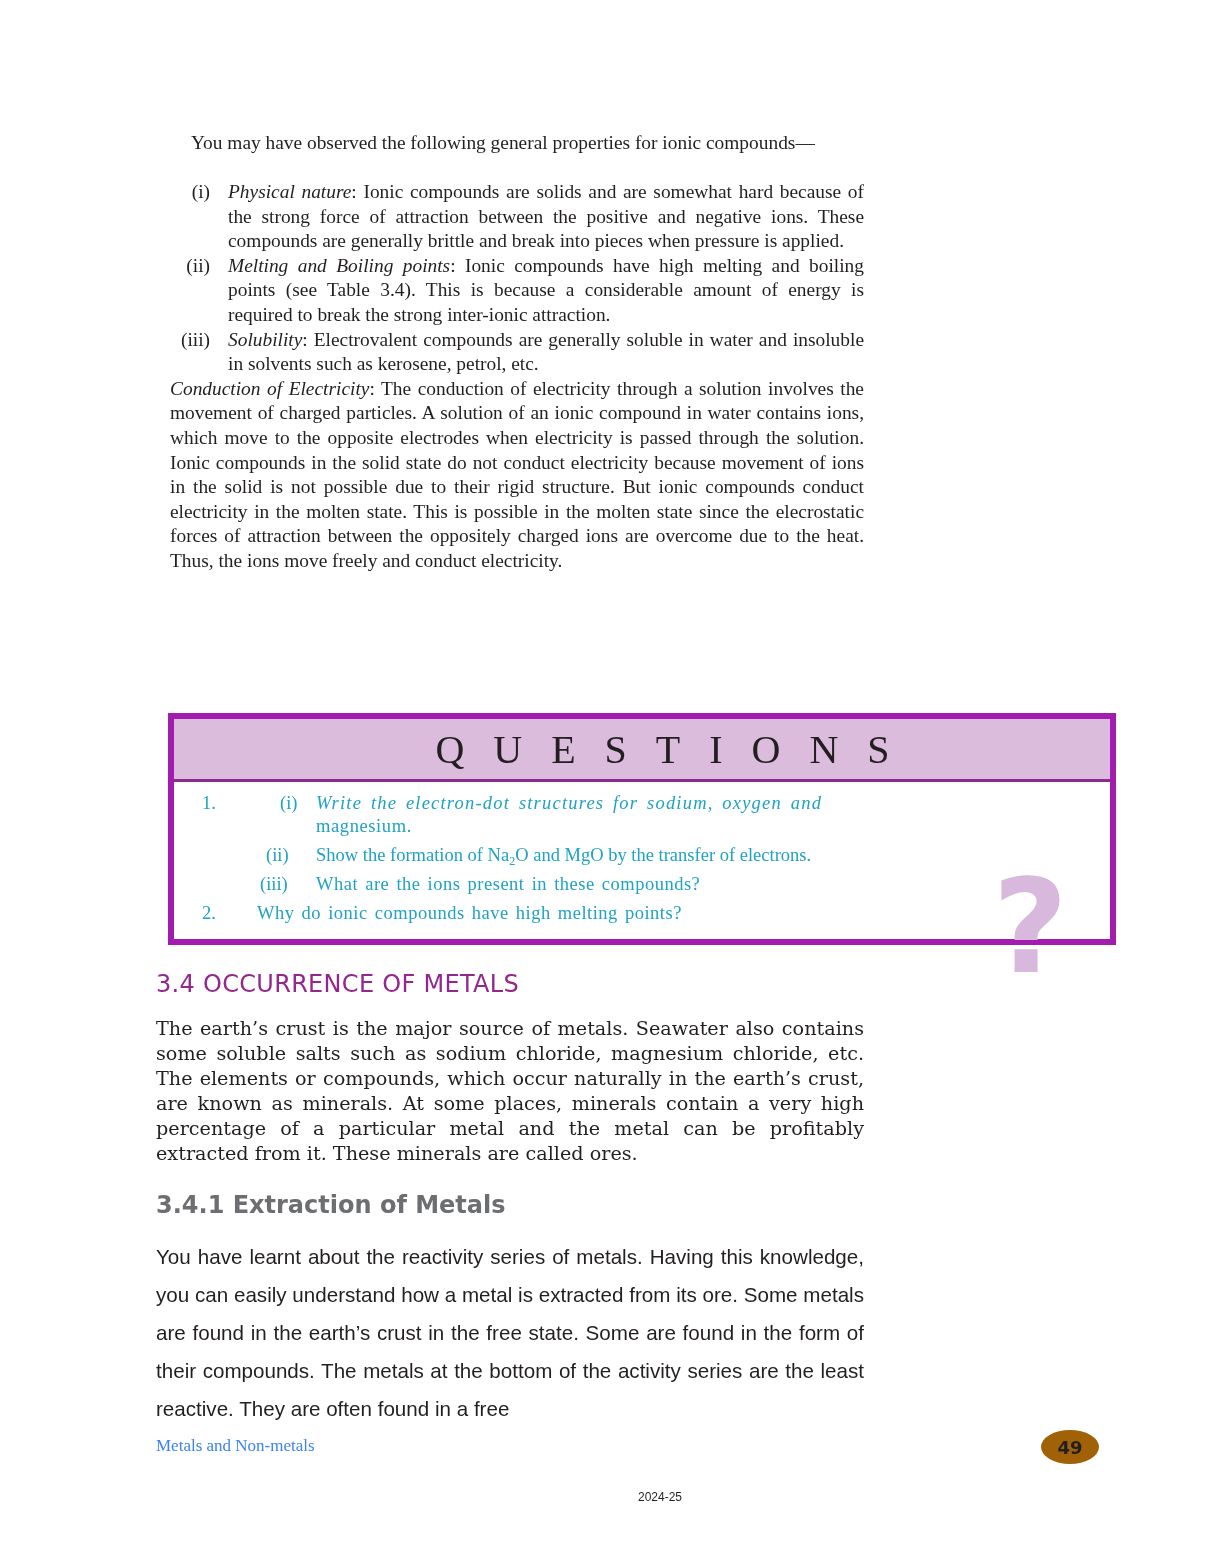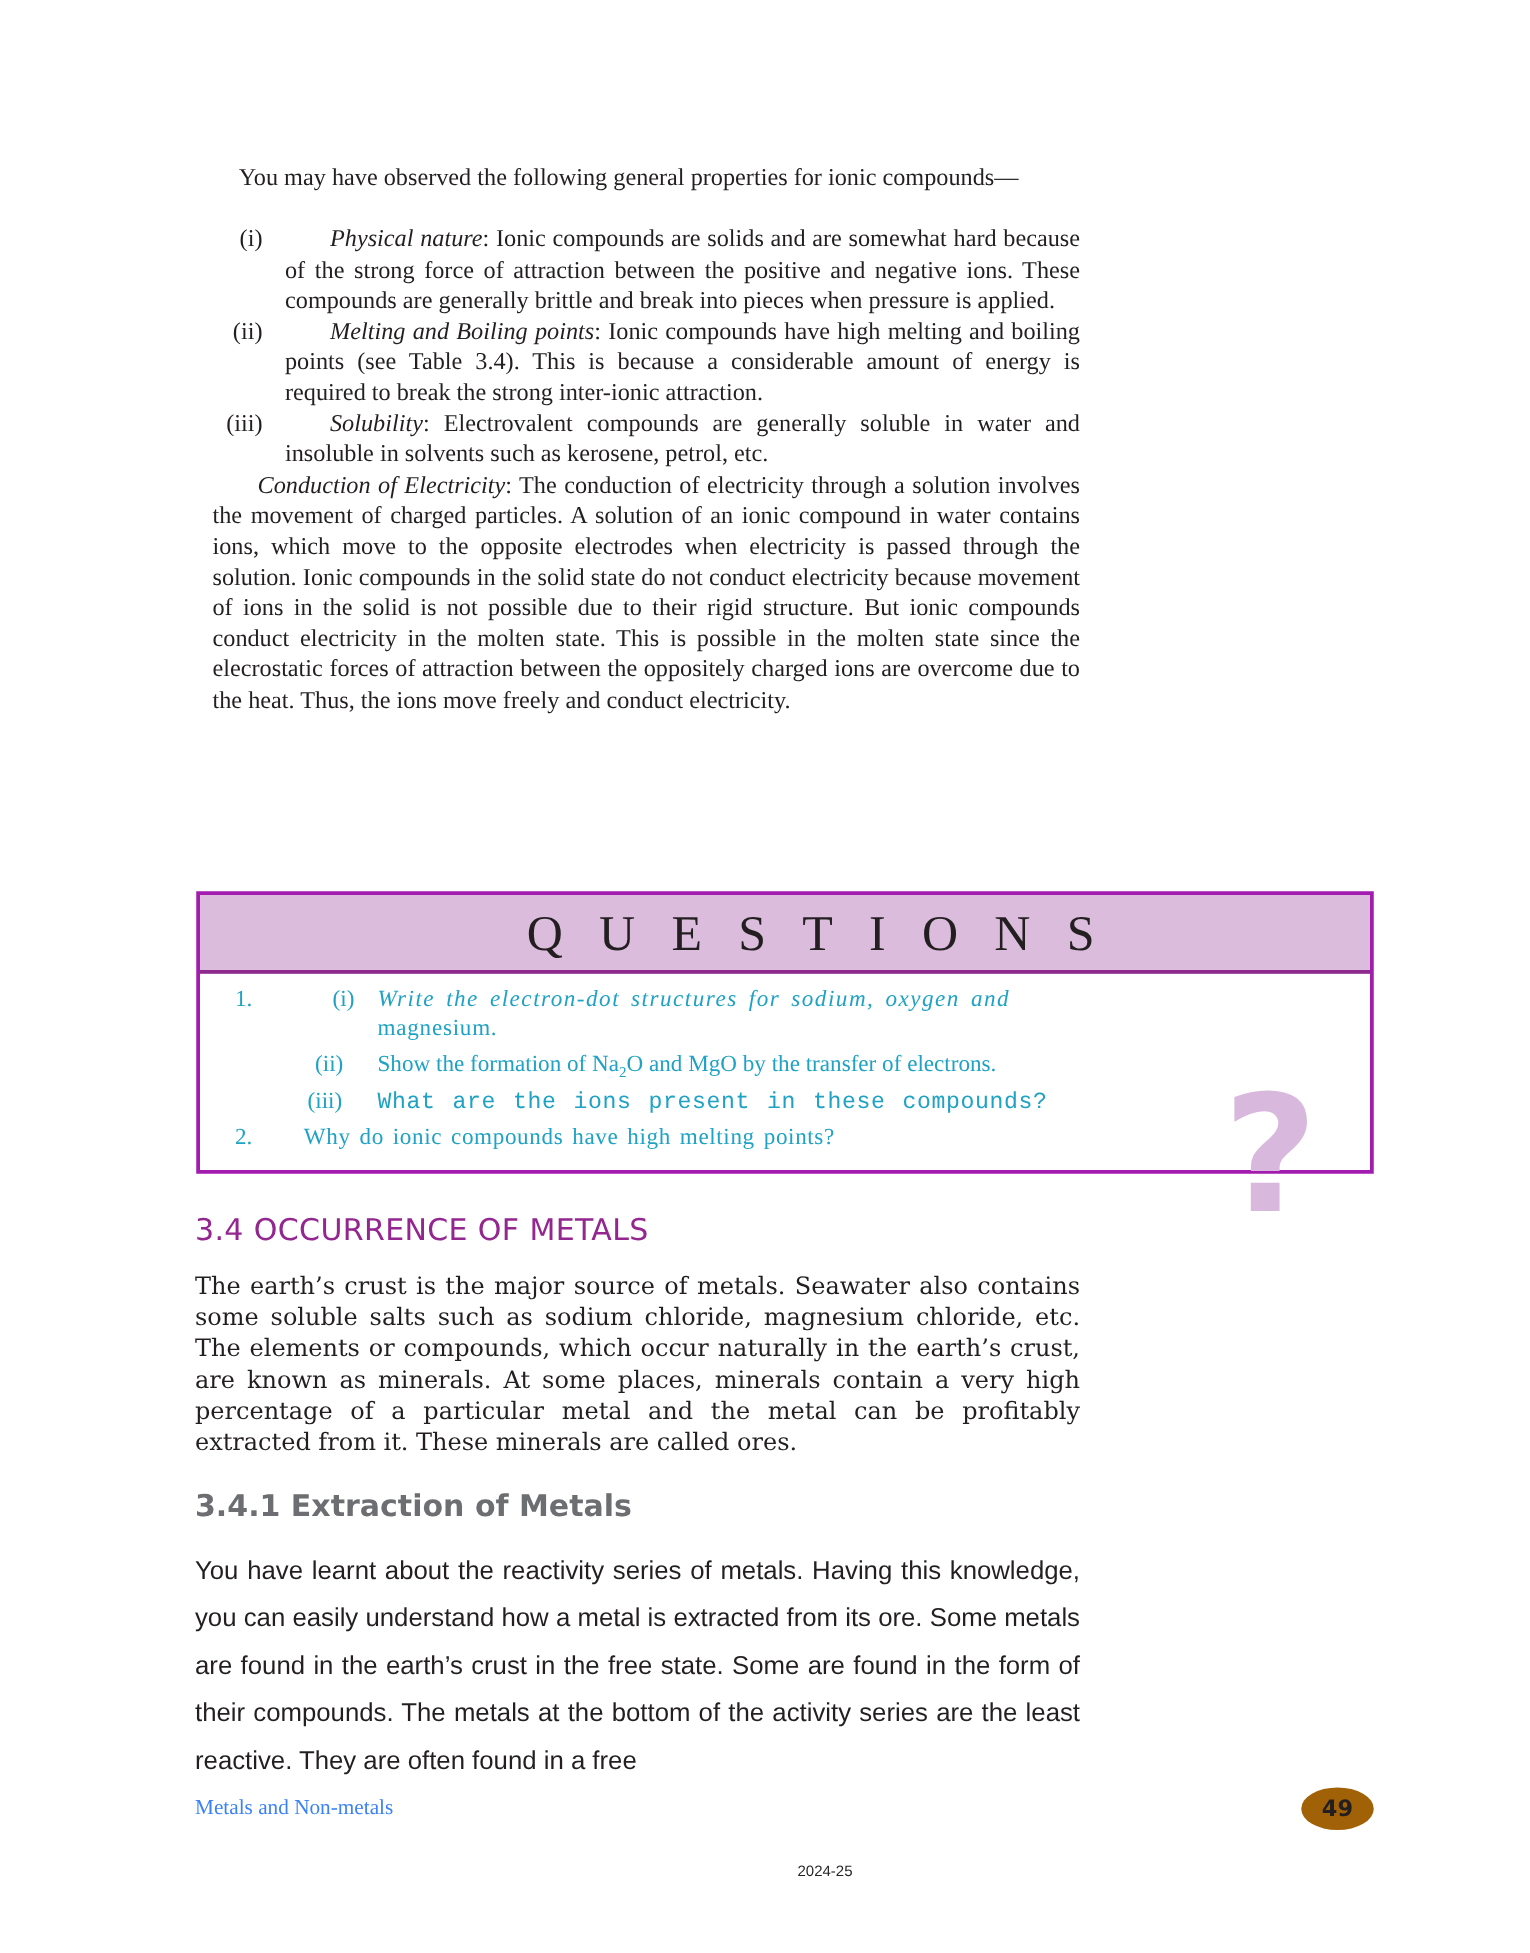--- a/index.html
+++ b/index.html
@@ -3,22 +3,22 @@
 <meta charset="utf-8">
 <style>
   html, body { margin: 0; padding: 0; background: #ffffff; }
   body { width: 1224px; height: 1562px; position: relative; overflow: hidden; font-family: "DejaVu Serif", serif; color: #231f20; }
   .intro { position: absolute; left: 191px; top: 131px; width: 673px; font-size: 19.4px; line-height: 24.6px; text-align: justify; font-family: "Liberation Serif", serif; }
   .props { position: absolute; left: 170px; top: 180px; width: 694px; font-family: "Liberation Serif", serif; font-size: 19.4px; line-height: 24.6px; }
   .prop { display: flex; }
   .prop .num { width: 58px; flex: 0 0 58px; text-align: right; padding-right: 0; box-sizing: border-box; }
   .prop .num span { display: inline-block; width: 40px; text-align: right; padding-right: 18px; }
   .prop .body { flex: 1; text-align: justify; }
-  .prop .term { font-style: italic; margin-left: 36px; }
-  .qbox { position: absolute; left: 157px; top: 713px; width: 936px; height: 220px; border: 3px solid #a21caf; box-sizing: content-box; }
+  .prop .term { font-style: italic; }
+  .qbox { position: absolute; left: 168px; top: 713px; width: 936px; height: 220px; border: 6px solid #a21caf; box-sizing: content-box; }
   .qhead { height: 60px; background: #dbbcdd; border-bottom: 3px solid #8e2a8e; display: flex; align-items: center; justify-content: center; }
   .qhead span { font-family: "Liberation Serif", serif; font-size: 40px; letter-spacing: 29px; color: #231f20; padding-left: 70px; }
   .qlist { position: relative; font-family: "Liberation Serif", serif; font-size: 18.5px; color: #1fa2c4; line-height: 23px; }
   .qrow { position: absolute; white-space: nowrap; }
   .qmark { position: absolute; right: 42px; top: 80px; font-family: "DejaVu Sans", sans-serif; font-weight: bold; font-size: 130px; color: #d9b8dd; line-height: 1; }
   .h2 { position: absolute; left: 156px; top: 970px; font-family: "DejaVu Sans", sans-serif; font-weight: normal; font-size: 24px; color: #93268f; letter-spacing: 0.3px; }
   .para1 { position: absolute; left: 156px; top: 1016px; width: 708px; font-size: 19.2px; line-height: 25px; text-align: justify; font-family: "DejaVu Serif", serif; }
   .h3 { position: absolute; left: 156px; top: 1191px; font-family: "DejaVu Sans", sans-serif; font-weight: bold; font-size: 24px; color: #6d6e71; text-align: right; }
   .para2 { position: absolute; left: 156px; top: 1238px; width: 708px; font-family: Liberation Sans, sans-serif; font-size: 20.6px; line-height: 38px; text-align: justify; }
   .footer-left { position: absolute; left: 156px; top: 1436px; font-family: "Liberation Serif", serif; font-size: 17px; color: #3b82f6; }
@@ -54,21 +54,21 @@
     <span>QUESTIONS</span>
   </div>
   <div class="qlist">
     <span class="qrow" style="left:28px; top:10px;">1.</span>
     <span class="qrow" style="left:106px; top:10px;">(i)</span>
     <span class="qrow" style="left:142px; top:10px; letter-spacing:1.2px; word-spacing:3px;font-style:italic;">Write the electron-dot structures for sodium, oxygen and</span>
     <span class="qrow" style="left:142px; top:33px; letter-spacing:0.6px;">magnesium.</span>
     <span class="qrow" style="left:92px; top:62px;">(ii)</span>
     <span class="qrow" style="left:142px; top:62px;"><span>Show the formation of Na</span><sub>2</sub><span>O and MgO by the transfer of  electrons.</span></span>
     <span class="qrow" style="left:86px; top:91px;">(iii)</span>
-    <span class="qrow" style="left:142px; top:91px; letter-spacing:0.5px; word-spacing:2px;font-family:Liberation Mono, monospace;">What are the ions present in these compounds?</span>
+    <span class="qrow" style="left:142px; top:91px; letter-spacing:0.5px; word-spacing:2px;">What are the ions present in these compounds?</span>
     <span class="qrow" style="left:28px; top:120px;">2.</span>
     <span class="qrow" style="left:83px; top:120px; letter-spacing:0.5px; word-spacing:2px;">Why do ionic compounds have high melting points?</span>
     <span class="qmark">?</span>
   </div>
 </div>
 
 <div class="h2">3.4 OCCURRENCE OF METALS</div>
 <div class="para1">The earth’s crust is the major source of metals. Seawater also contains some soluble salts such as sodium chloride, magnesium chloride, etc. The elements or compounds, which occur naturally in the earth’s crust, are known as minerals. At some places, minerals contain a very high percentage of a particular metal and the metal can be profitably extracted from it. These minerals are called ores.</div>
 
 <div class="h3">3.4.1 Extraction of Metals</div>

